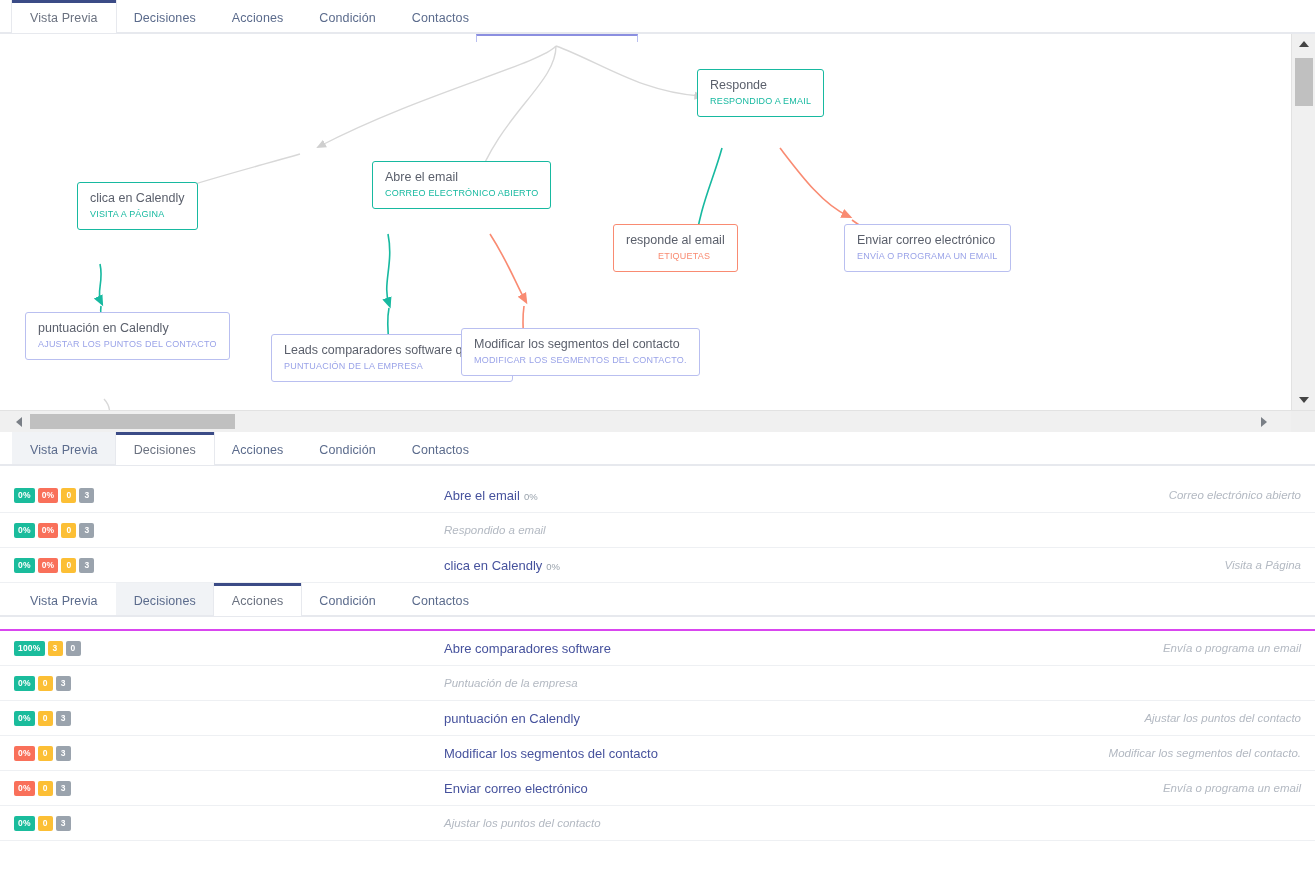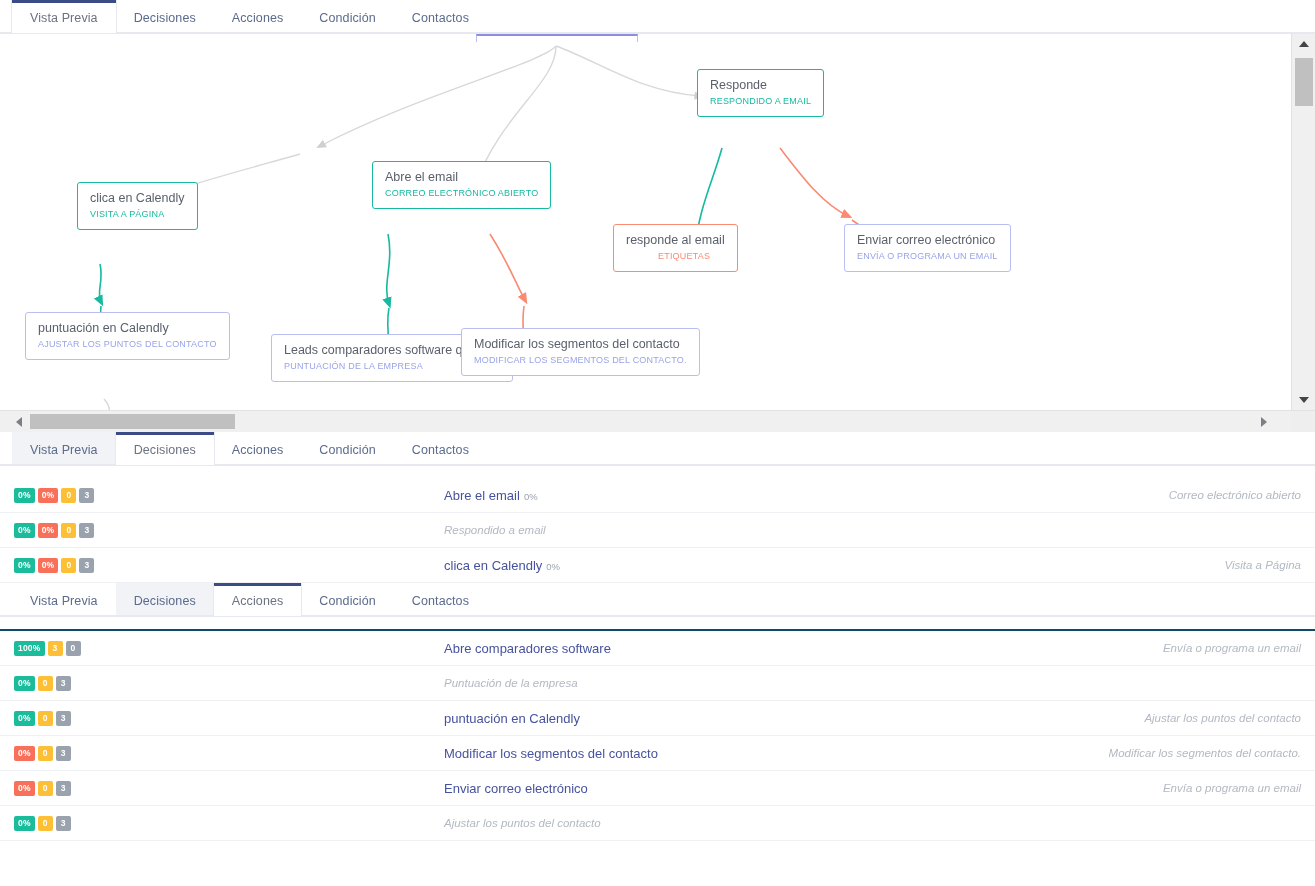--- a/index.html
+++ b/index.html
@@ -165,21 +165,21 @@
     background: #c0c0c0;
   }
   .corner-box {
     position: absolute; right: 0; top: 0; width: 24px; height: 22px;
     background: #eee;
   }
 
   
   .section { width: 1315px; background: #fff; }
   .table { width: 1315px; background: #fff; }
-  .table.teal-top { border-top: 2px solid #0c4a6e; }
+  .table.teal-top { border-top: 2px solid #d946ef; }
   .table-spacer { height: 12px; background: #fff; }
   .row {
     position: relative;
     display: flex;
     align-items: center;
     height: 35px;
     border-bottom: 1px solid #eef0f3;
     padding: 0 14px 0 14px;
   }
   .row:last-child { border-bottom: 1px solid #eef0f3; }

